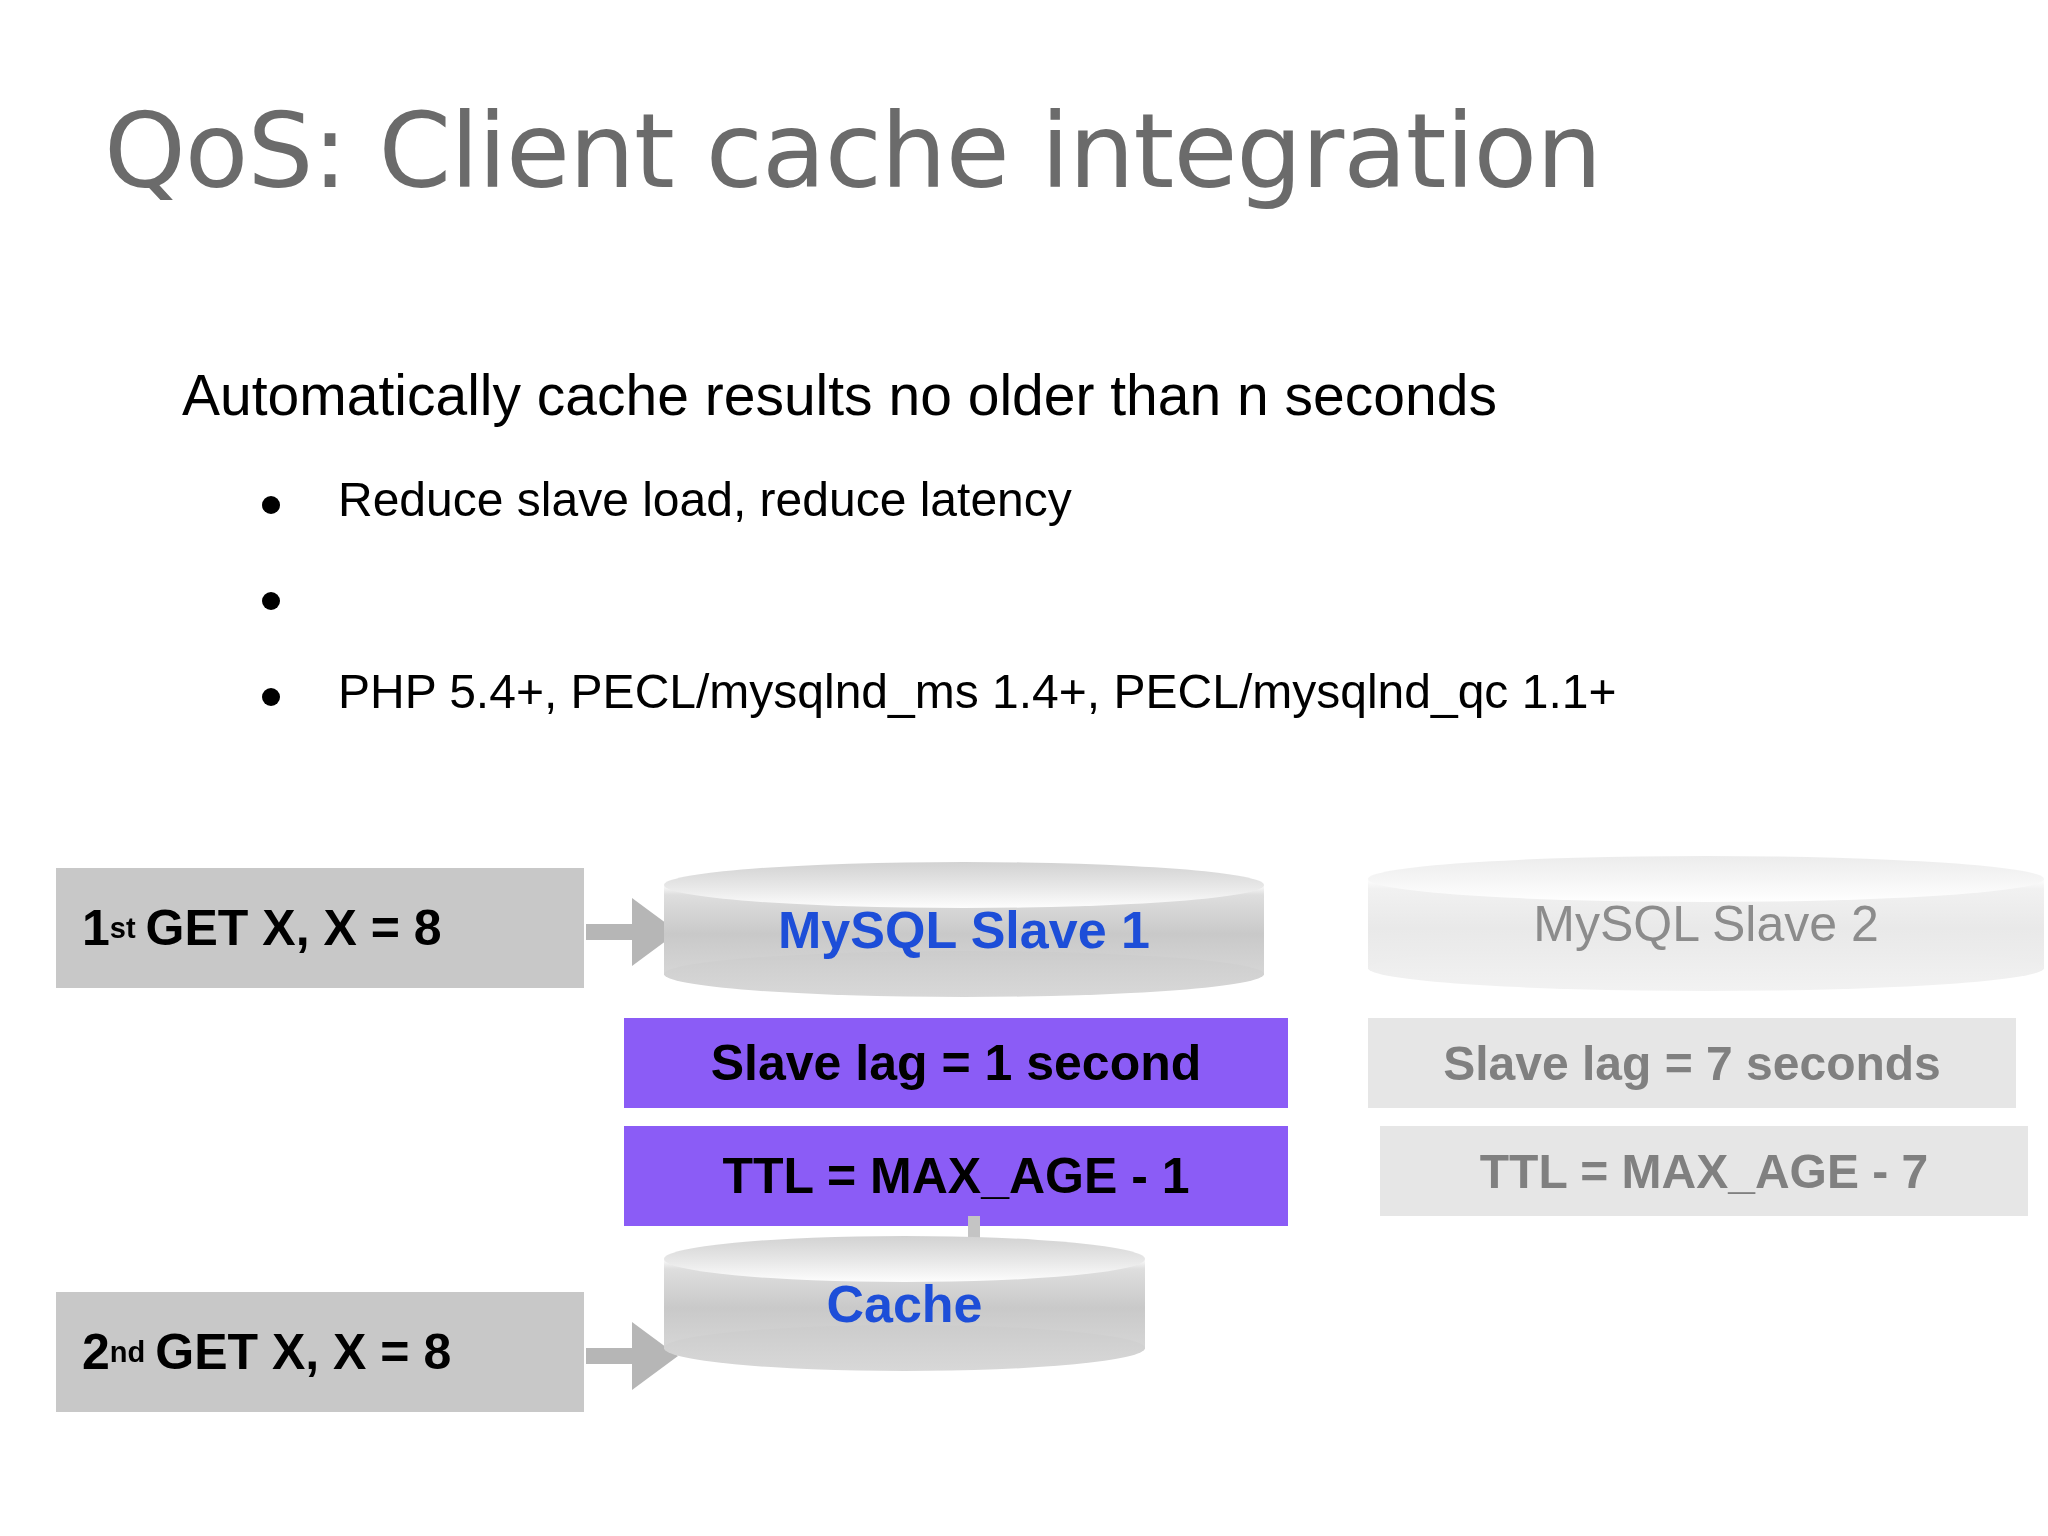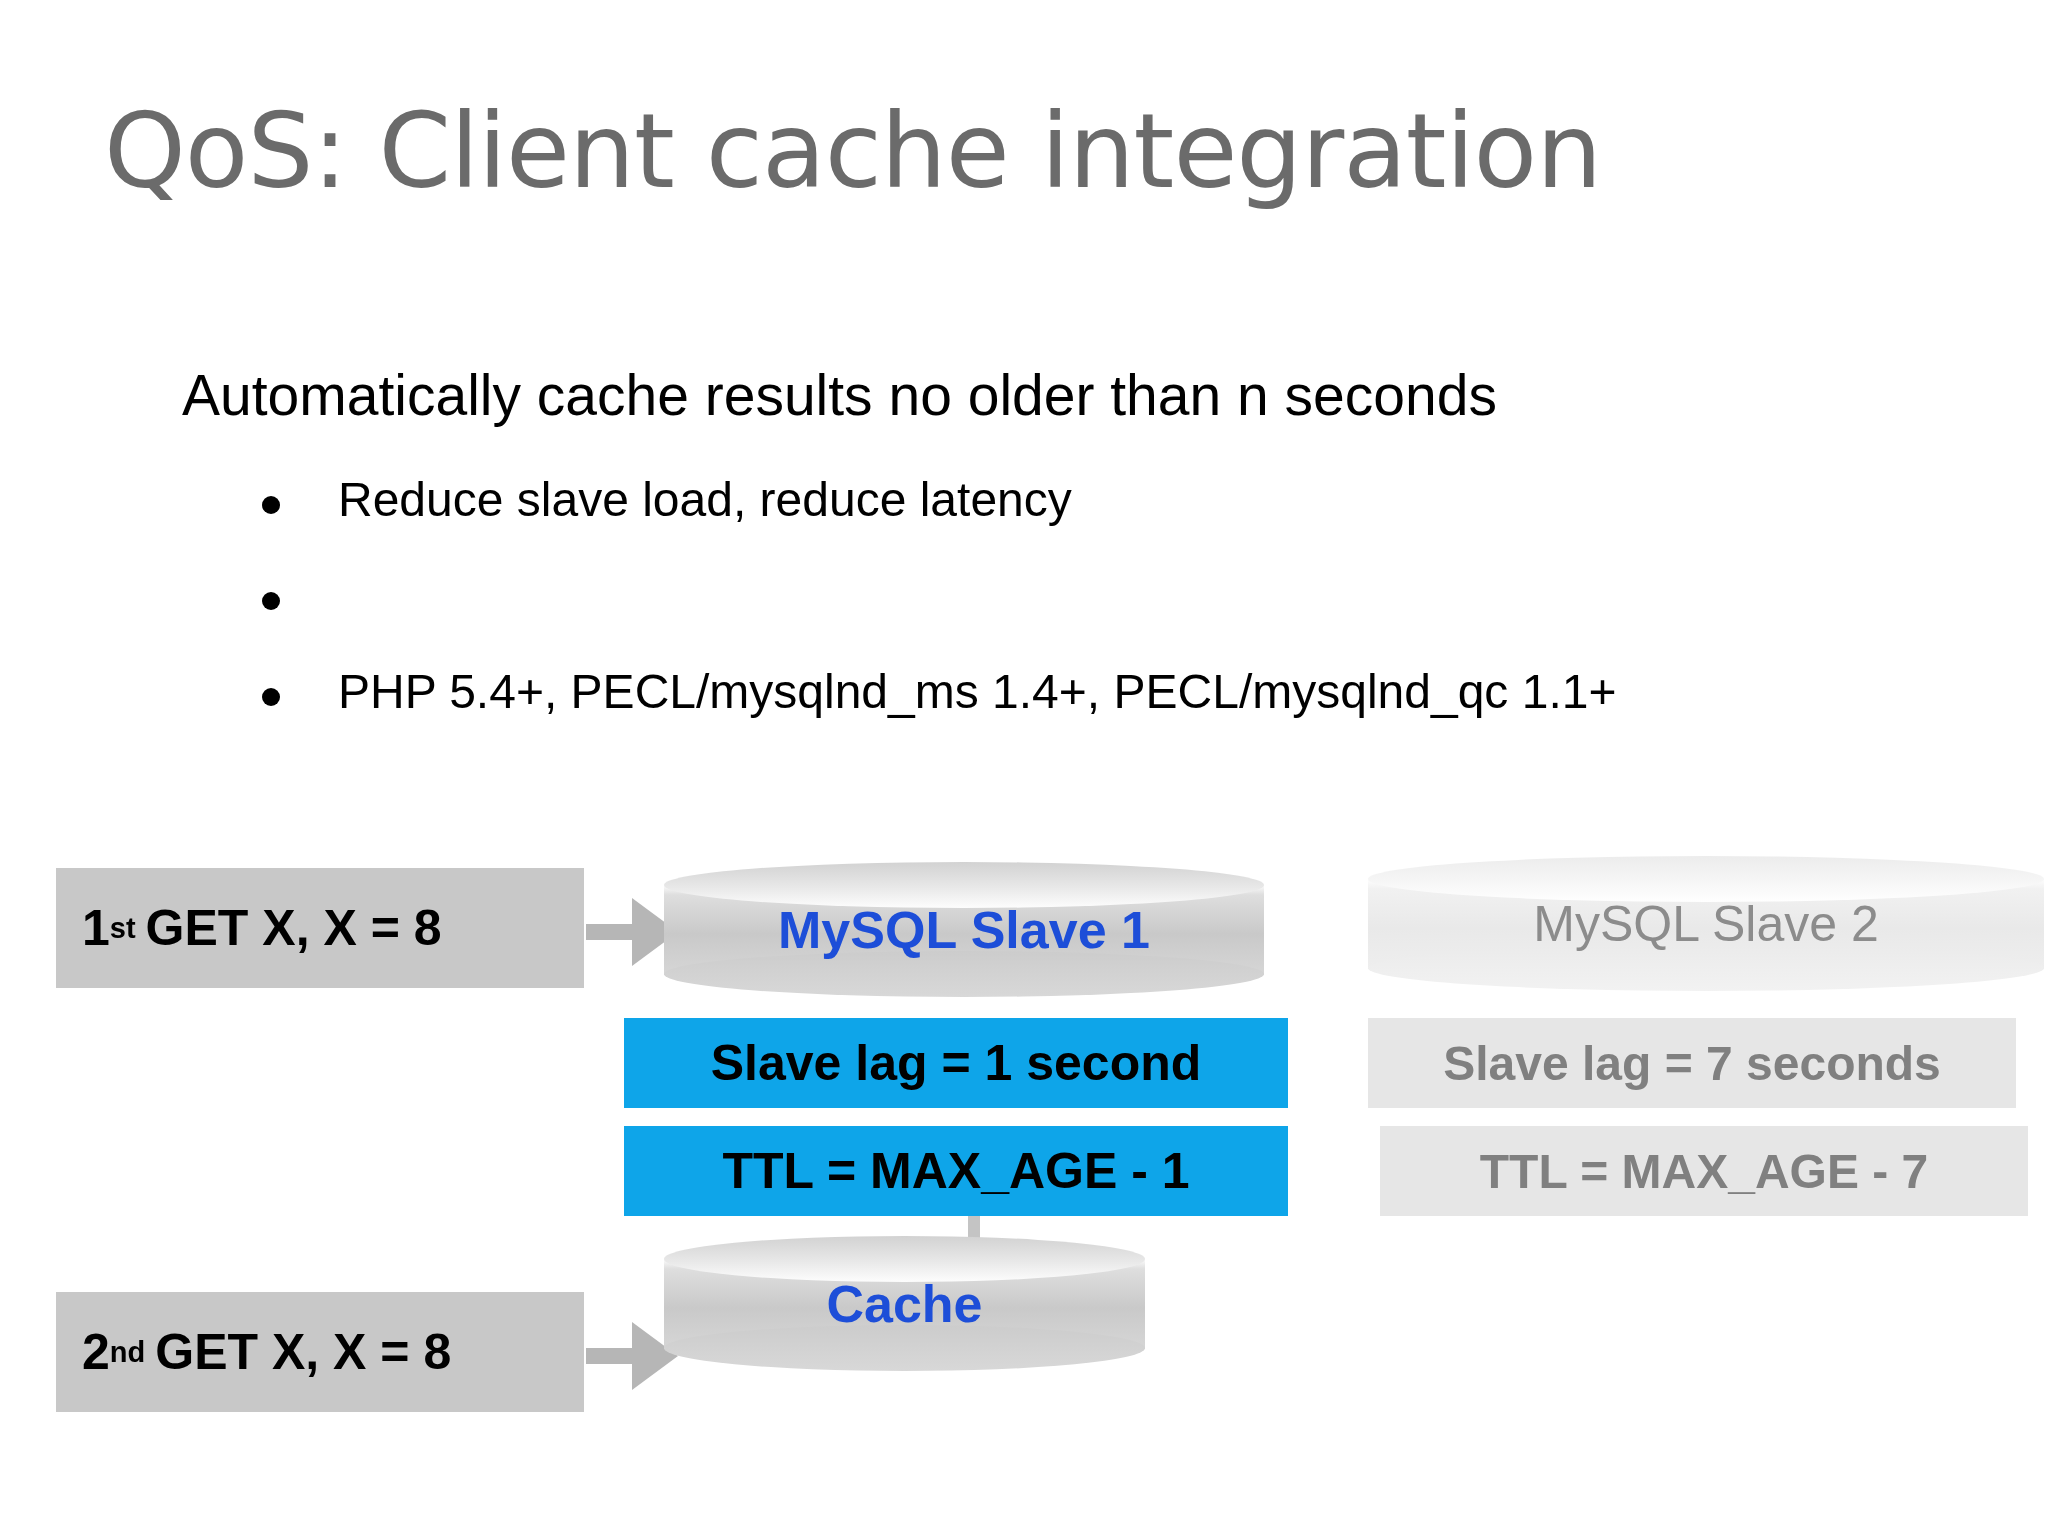--- a/index.html
+++ b/index.html
@@ -99,21 +99,21 @@
   }
 
   
   .attr-box {
     display: flex;
     align-items: center;
     justify-content: center;
     white-space: nowrap;
   }
   .attr-box.active {
-    background: #0ea5e9;
+    background: #8b5cf6;
     color: #000000;
     font-weight: bold;
     font-size: 50px;
   }
   .attr-box.dim {
     background: #e6e6e6;
     color: #808080;
     font-weight: bold;
     font-size: 48px;
   }
@@ -273,21 +273,21 @@
   </div>
 
   <div class="node attr-box active" style="left:624px; top:1018px; width:664px; height:90px;">
     <span>Slave lag = 1 second</span>
   </div>
 
   <div class="node attr-box dim" style="left:1368px; top:1018px; width:648px; height:90px;">
     <span>Slave lag = 7 seconds</span>
   </div>
 
-  <div class="node attr-box active" style="left:624px; top:1126px; width:664px; height:90px;">
+  <div class="node attr-box active" style="left:624px; top:1126px; width:664px; height:100px;">
     <span>TTL = MAX_AGE - 1</span>
   </div>
 
   <div class="node attr-box dim" style="left:1368px; top:1126px; width:648px; height:90px;margin-left:12px;">
     <span>TTL = MAX_AGE - 7</span>
   </div>
 
   <div class="arrow-down" style="left:926px; top:1216px; width:96px; height:104px;">
     <div class="stem" style="height:36px;"></div>
     <div class="head"></div>

